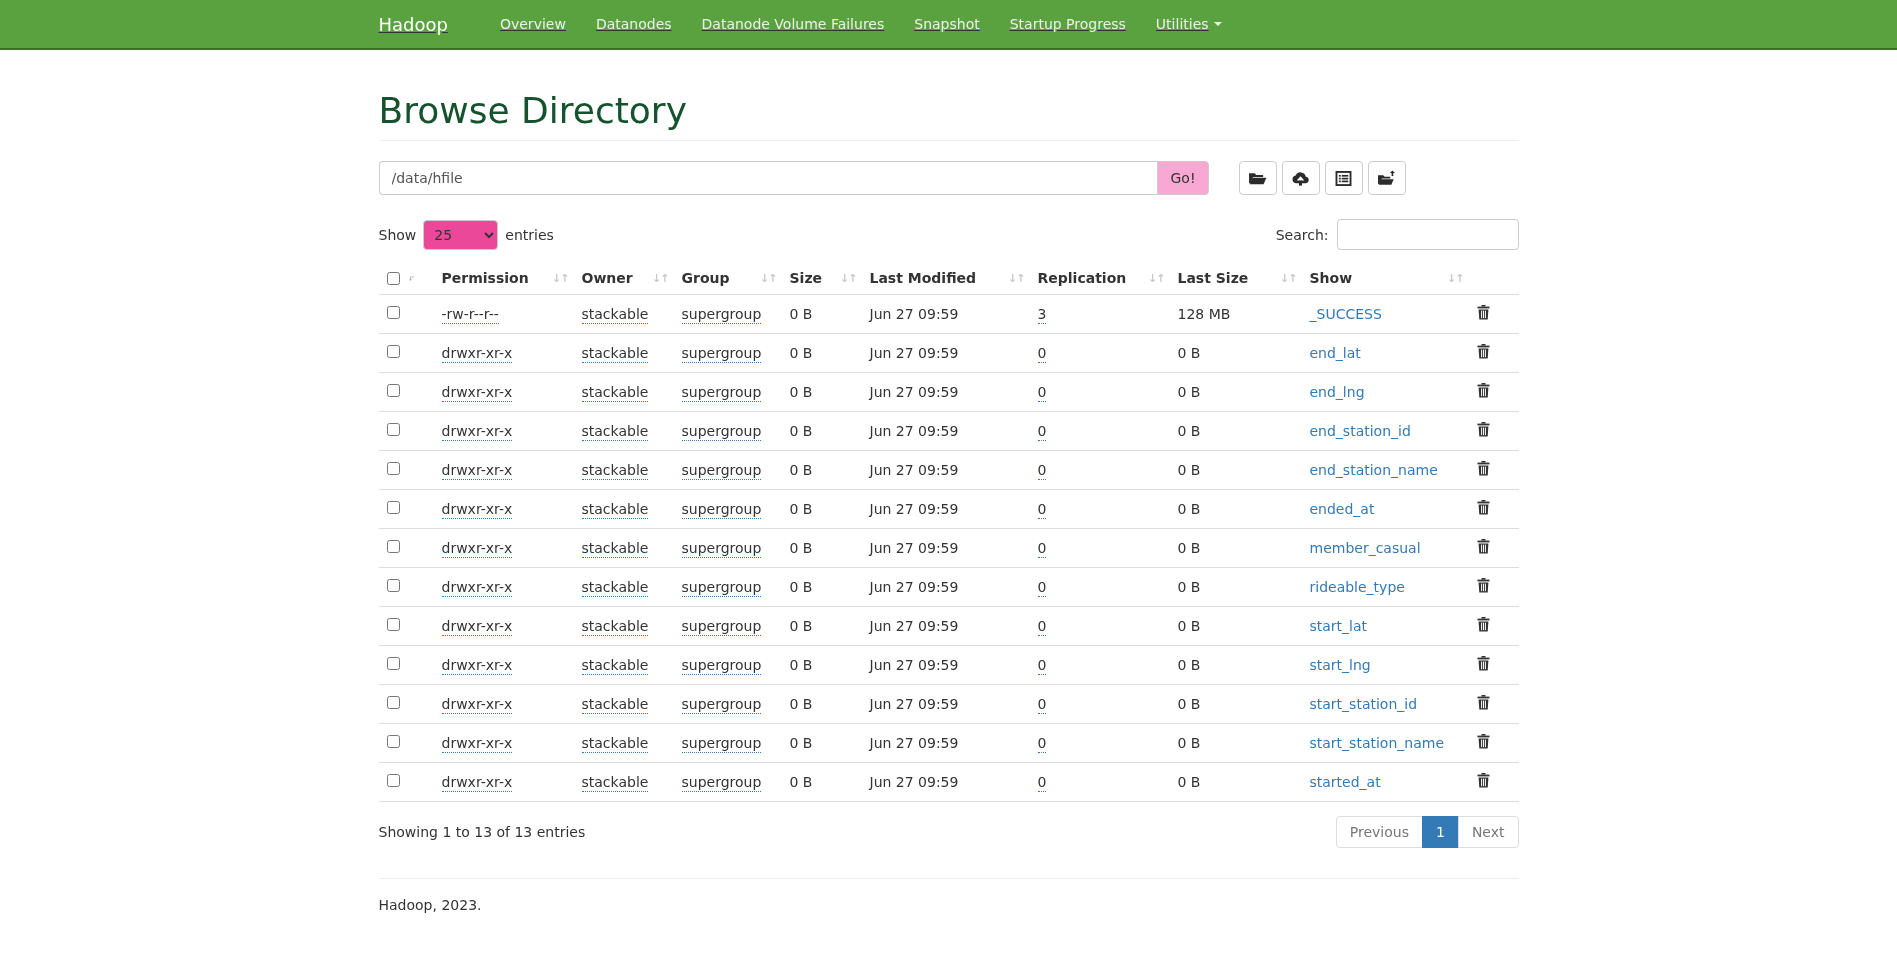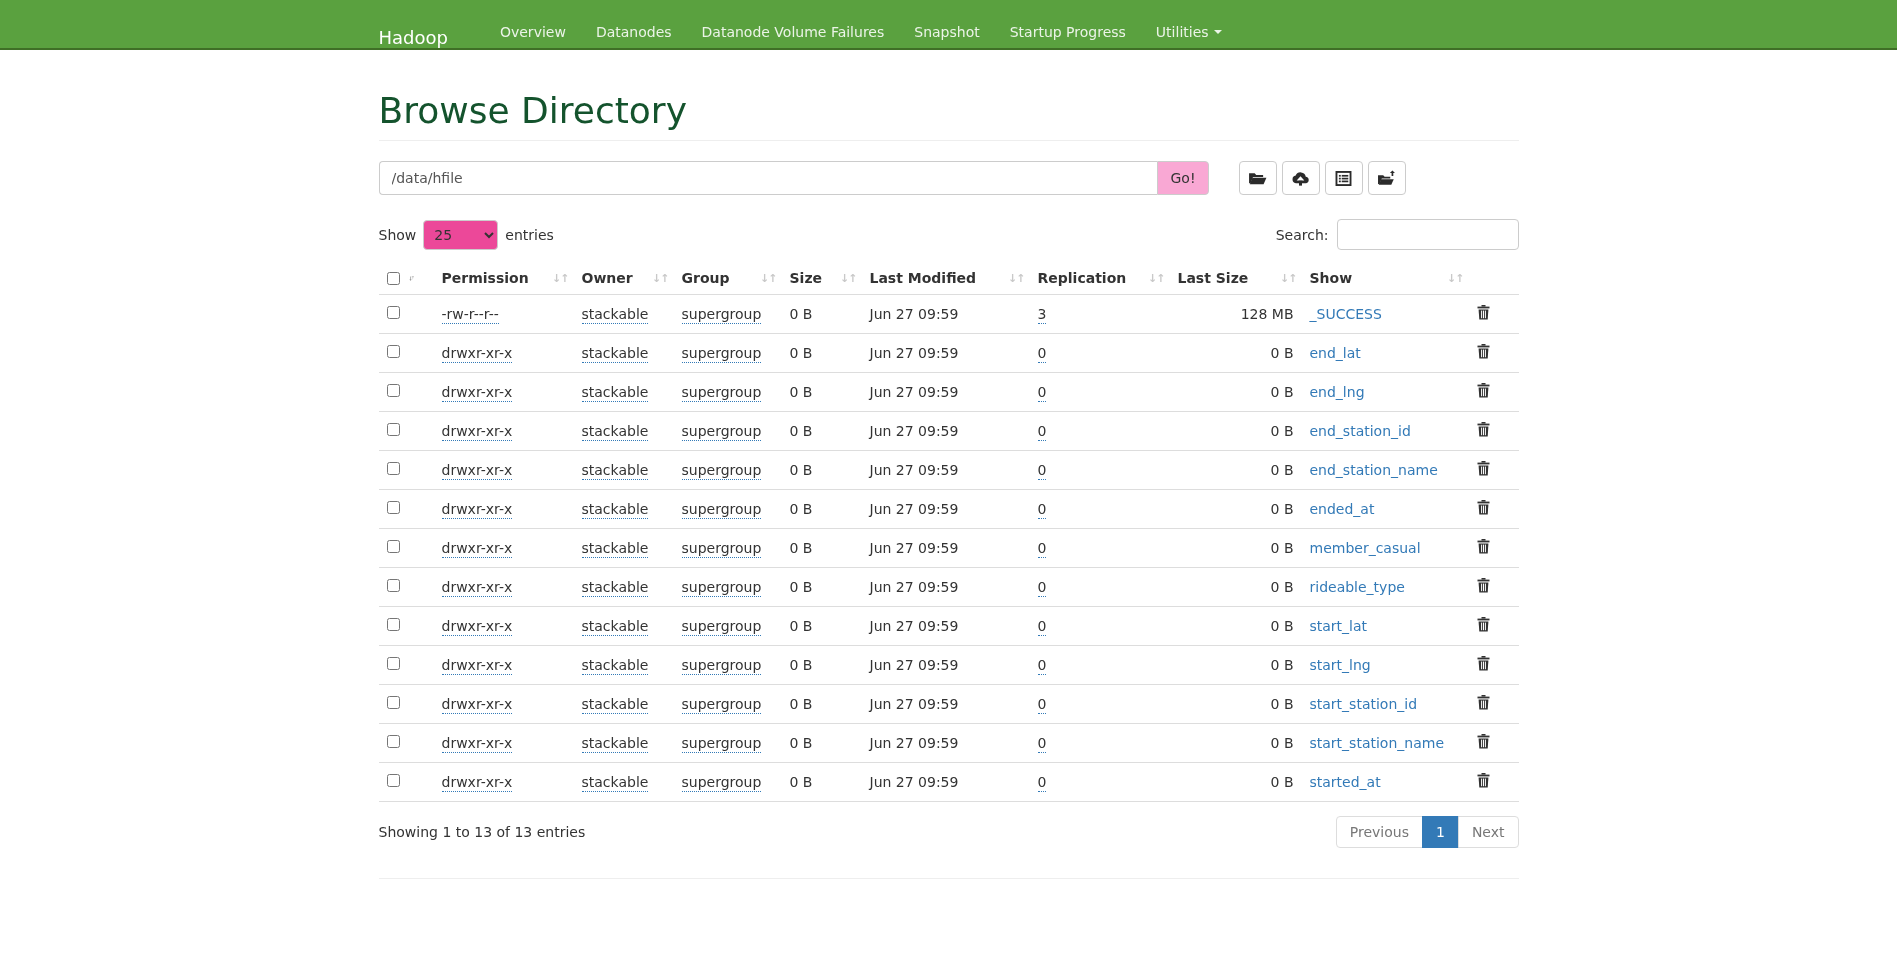--- a/index.html
+++ b/index.html
@@ -17,21 +17,21 @@
   body{
     width:1897px;height:965px;overflow:hidden;background:#fff;
     font-family:"DejaVu Sans","Liberation Sans",sans-serif;
     font-size:14px;color:var(--text);
   }
   
   .navbar{
     height:50px;background:var(--green);border-bottom:2px solid var(--green-dark);
     display:flex;align-items:stretch;
   }
-  .navbar .container{display:flex;align-items:flex-end;}
+  .navbar .container{display:flex;align-items:center;text-decoration:underline;}
   .container{width:1170px;margin:0 auto;padding:0 15px;}
   .brand{
     display:flex;align-items:center;color:#fff;font-size:18px;
     padding:0 15px 0 0;margin-right:14px;text-decoration:none;
   }
   .nav-menu{display:flex;list-style:none;margin:8px;padding:0;}
   .nav-menu li{display:flex;}
   .nav-menu a{
     display:flex;align-items:center;padding:0 15px;color:rgba(255,255,255,.88);
     text-decoration:none;font-size:14px;
@@ -77,21 +77,21 @@
   }
   
   table.files{width:1140px;border-collapse:collapse;table-layout:fixed;border-bottom:1px solid var(--border);}
   table.files th{
     text-align:left;font-weight:bold;font-size:14px;color:#333;
     padding:8px 20px 8px 8px;border-bottom:1px solid var(--border);position:relative;
   }
   table.files td{padding:10px 8px;border-top:1px solid var(--border);font-size:14px;
     white-space:nowrap;overflow:hidden;}
   .c0{width:55px;} .c1{width:140px;} .c2{width:100px;} .c3{width:108px;}
-  .c4{width:80px;} .c5{width:168px;} .c6{width:140px;} .c7{width:132px;text-align:right;}
+  .c4{width:80px;} .c5{width:168px;} .c6{width:140px;} .c7{width:132px;}
   .c8{width:167px;} .c9{width:50px;}
   .sort-arrows{
     position:absolute;right:5px;top:50%;transform:translateY(-50%);
     color:var(--arrows);font-size:11px;letter-spacing:-1px;user-select:none;
   }
   th.col-check{padding:8px 8px;}
   th .th-check-wrap{display:flex;align-items:center;gap:9px;}
   input[type="checkbox"]{width:13px;height:13px;margin:0;cursor:pointer;}
   .editable{border-bottom:1px dotted var(--link);padding-bottom:1px;cursor:pointer;}
   a.file-link{color:var(--link);text-decoration:none;cursor:pointer;}
@@ -535,15 +535,16 @@
         <a>1</a>
       </li>
       <li>
         <a>Next</a>
       </li>
     </ul>
   </div>
 
   <div class="site-footer">
     <hr class="footer-rule">
+    <p>Hadoop, 2023.</p>
   </div>
 
 </div>
 
 </body></html>

